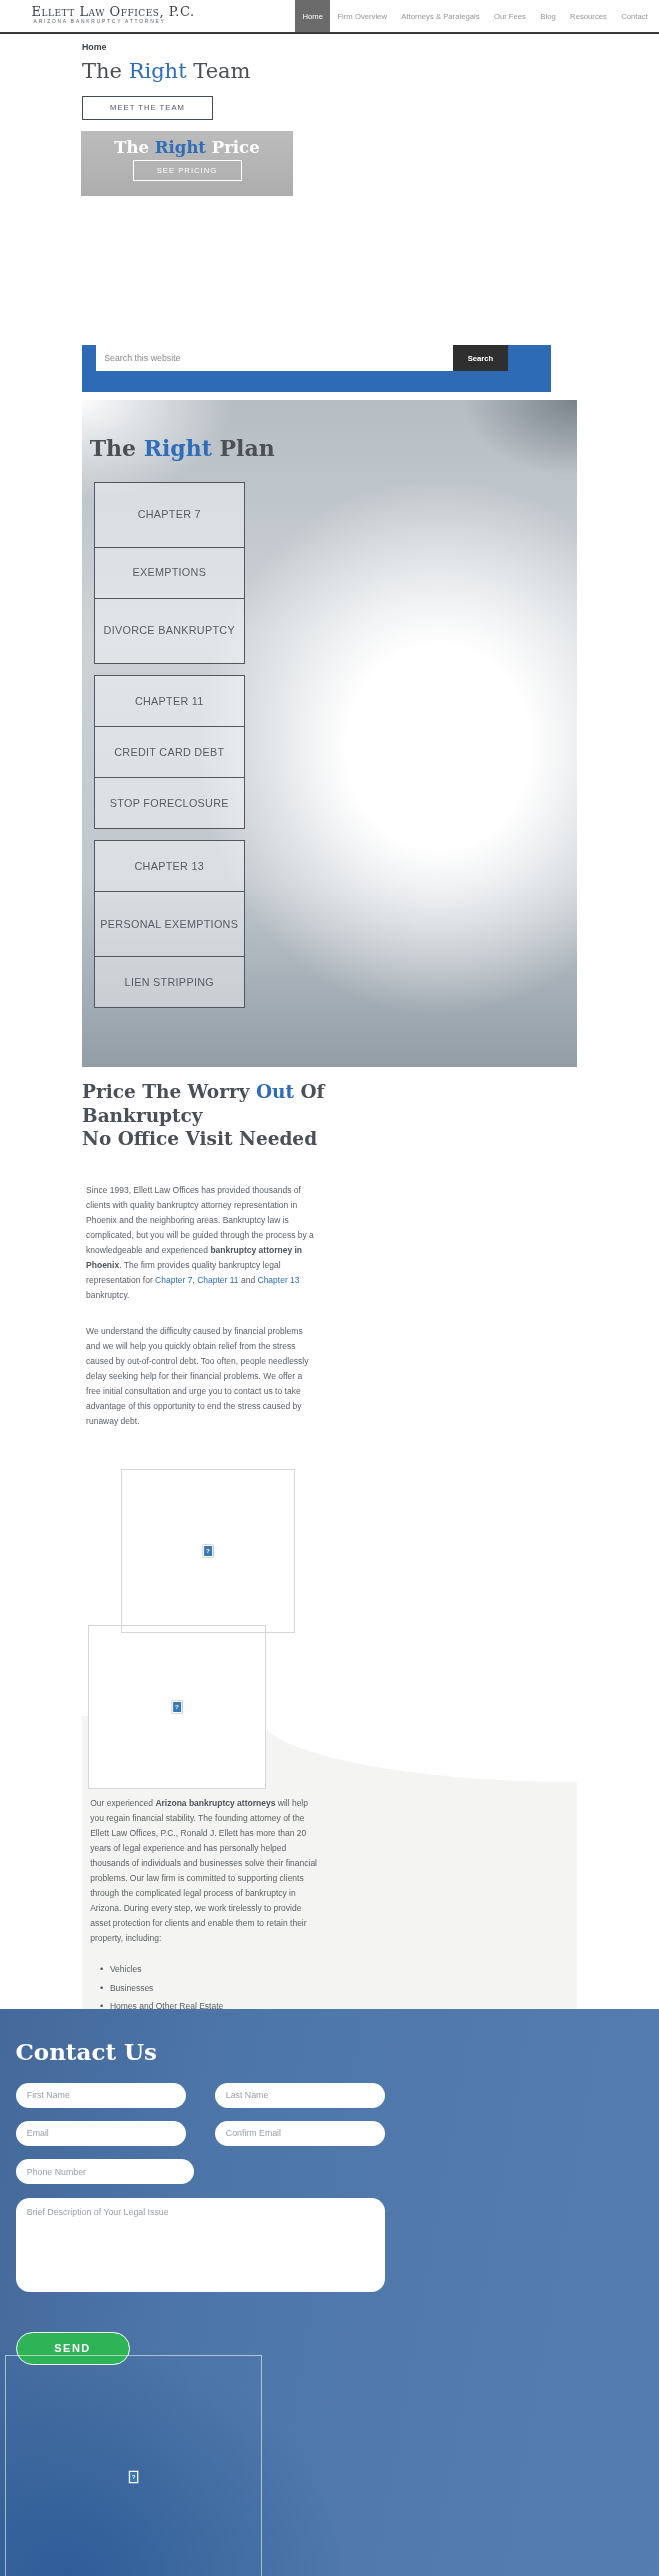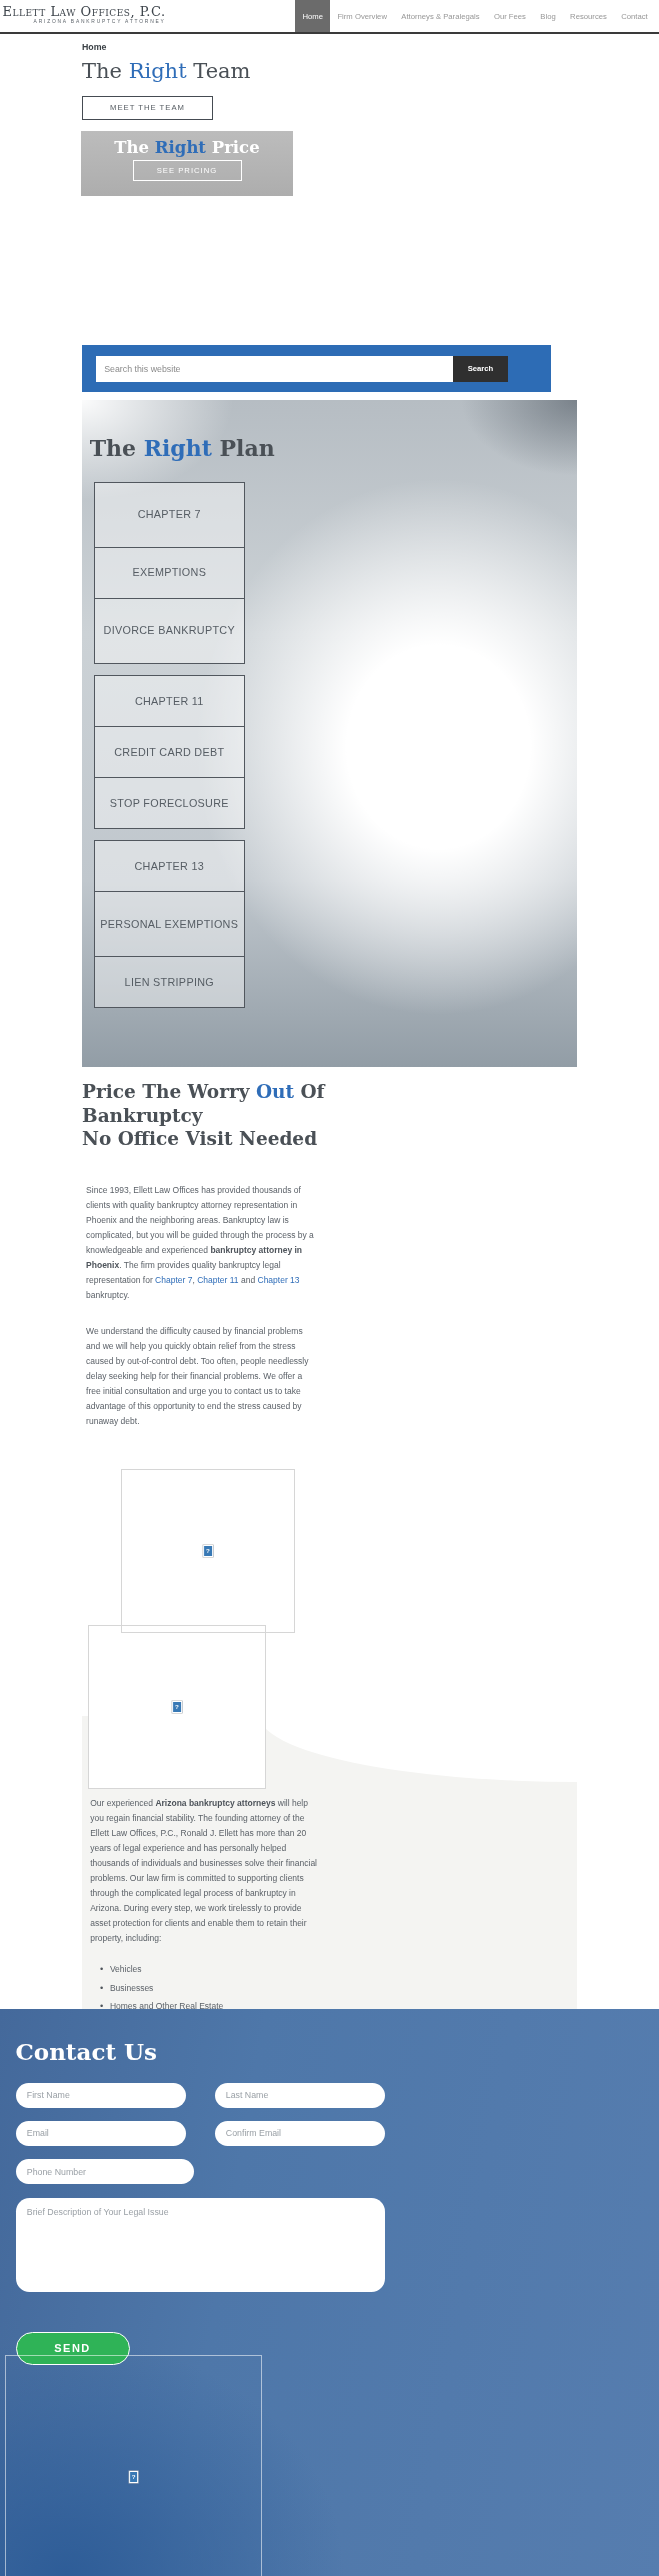--- a/index.html
+++ b/index.html
@@ -4,21 +4,21 @@
 <style>
   * { margin:0; padding:0; box-sizing:border-box; }
   body { background:#fff; font-family:"Liberation Sans", sans-serif; }
   .page { position:relative; width:659px; height:2663px; background:#fff; overflow:hidden; margin:0 auto; }
 
   
   .header { position:absolute; top:0; left:0; width:659px; height:34px; background:#fff;
             border-bottom:2.1px solid #3a3a3a; }
   .logo { position:absolute; left:2.6px; top:4.6px; cursor:pointer; }
   .logo-title { font-family:"DejaVu Serif", serif; font-variant:small-caps; font-size:13px;
-                color:#3d444b; letter-spacing:0.5px; line-height:1.1; }
+                color:#3d444b; letter-spacing:0.5px; line-height:1.1;margin-left:29px; }
   .logo-sub { font-size:4.9px; letter-spacing:1.8px; color:#5a6168; margin-left:31px; margin-top:0.5px; }
   .nav { position:absolute; right:4.1px; top:0; height:32px; display:flex; align-items:stretch; }
   .nav-item { display:flex; align-items:center; padding:0 7.2px; font-size:7.7px; color:#979797; cursor:pointer; }
   .nav-item.active { background:#6b6b6b; color:#fff; }
 
   
   .hero { position:absolute; top:34px; left:82px; width:495px; }
   .breadcrumb { margin-top:8.2px; font-size:8.8px; font-weight:bold; color:#3a4045; }
   h1.hero-h1 { margin-top:7.2px; font-family:"DejaVu Serif", serif; font-weight:normal;
                font-size:21px; color:#4a5056; }
@@ -29,21 +29,21 @@
   .price-banner { position:relative; margin-top:11.3px; margin-left:-1px; width:212px; height:65px;
                background:linear-gradient(180deg,#bcbcbc,#adadad); text-align:center; }
   .price-banner h2 { font-family:"DejaVu Serif", serif; font-size:16.5px; font-weight:bold;
                color:#fff; padding-top:6.2px; }
   .btn-outline-white { display:block; margin:3.1px auto 0; width:109px; border:1px solid #fff;
                padding:5.2px 0; text-align:center; font-size:7.7px; letter-spacing:1px;
                color:#fff; background:transparent; cursor:pointer; }
 
   
   .searchbar { position:absolute; top:345px; left:82px; width:469px; height:47px;
-               background:#2d6cb5; display:flex; align-items:center; padding-left:14px; }
+               background:#2d6cb5; display:flex; padding-left:14px; }
   .searchbar input { width:357px; height:26px; border:none; font-size:8.8px; padding:0 8.2px;
                color:#444; font-family:"Liberation Sans", sans-serif; outline:none; }
   .searchbar input::placeholder { color:#8a8a8a; }
   .search-btn { width:55px; height:26px; background:#2f2f2f; color:#fff; border:none;
                font-size:7.7px; font-weight:bold; cursor:pointer; font-family:"Liberation Sans", sans-serif; }
 
   
   .plan { position:absolute; top:400px; left:82px; width:495px; height:667px; overflow:hidden;
           background:
             radial-gradient(242px 268px at 72% 52%, #ffffff 0%, #ffffff 38%, rgba(255,255,255,0) 100%),

